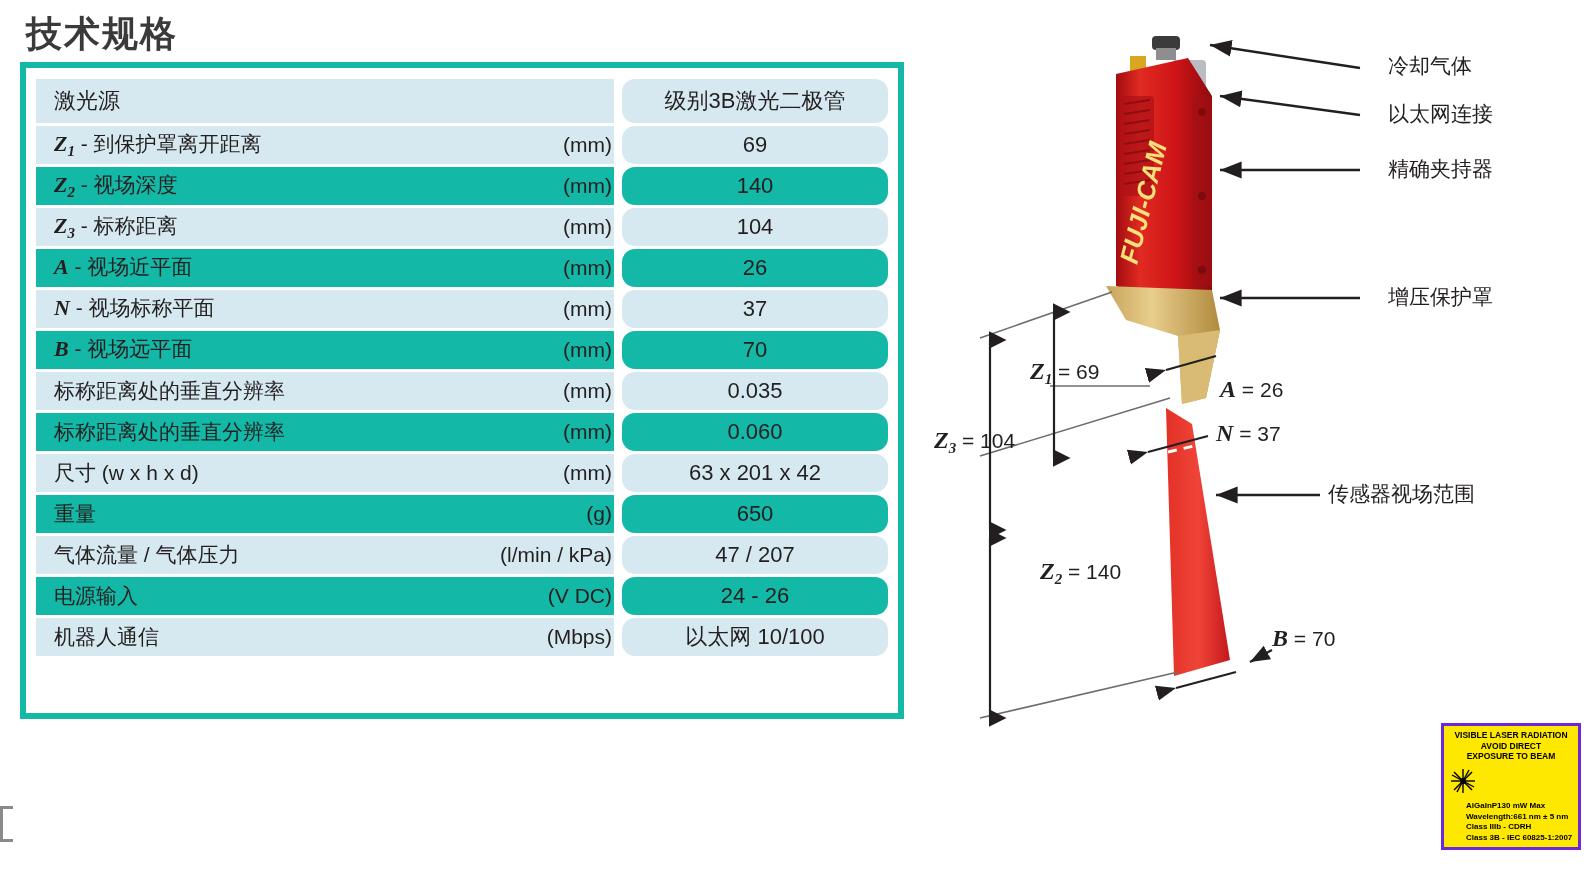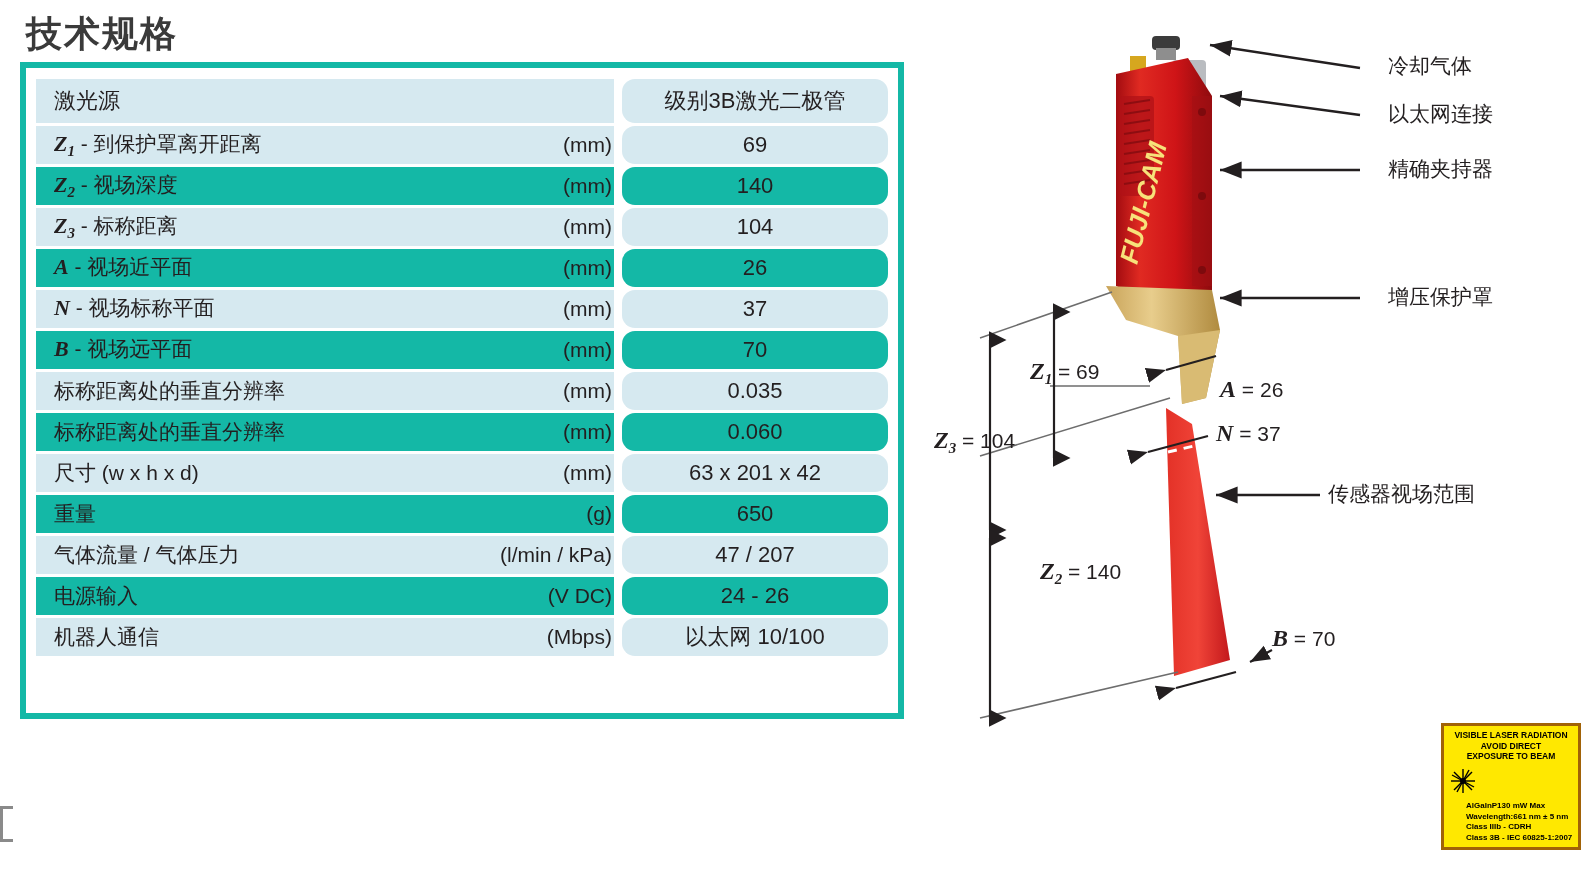--- a/index.html
+++ b/index.html
@@ -117,21 +117,21 @@
   .dim-label .sym { font-size: 24px; }
 
   
   .laser-label {
     position: absolute;
     left: 1441px;
     top: 723px;
     width: 140px;
     height: 127px;
     background: #ffe800;
-    border: 3px solid #a16207;
+    border: 3px solid #6d28d9;
     box-sizing: border-box;
   }
   .laser-label .ll-top {
     text-align: center;
     font-size: 8.5px;
     font-weight: bold;
     line-height: 10.5px;
     padding-top: 4px;
     color: #000;
   }

